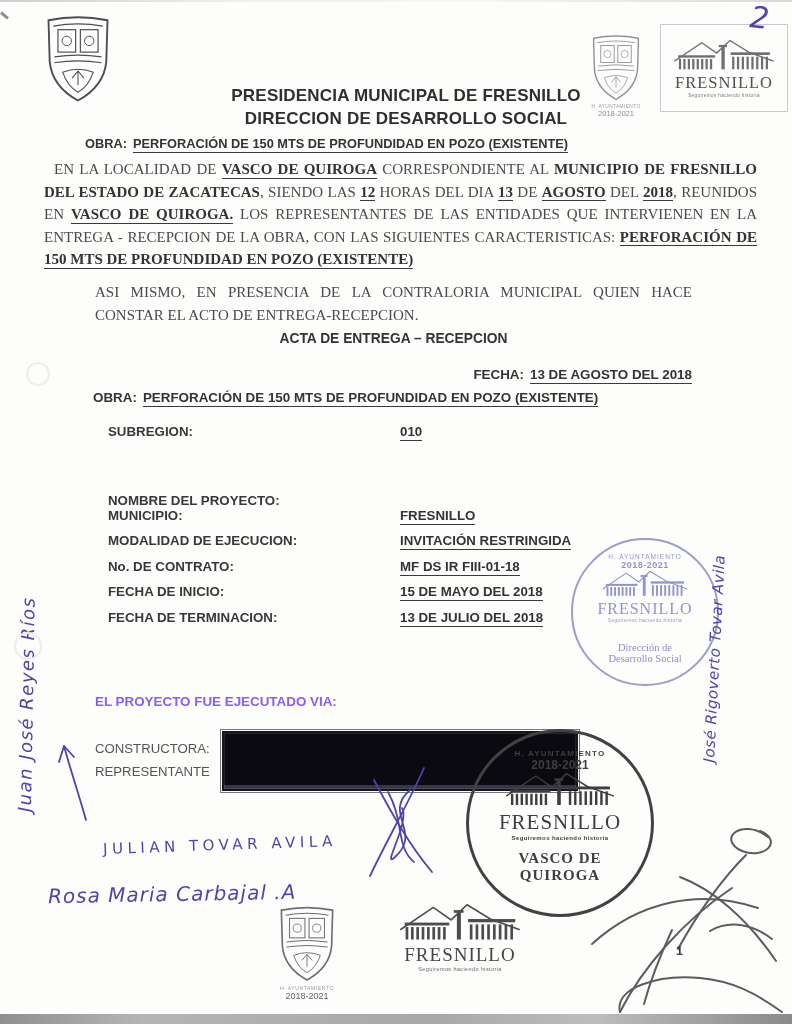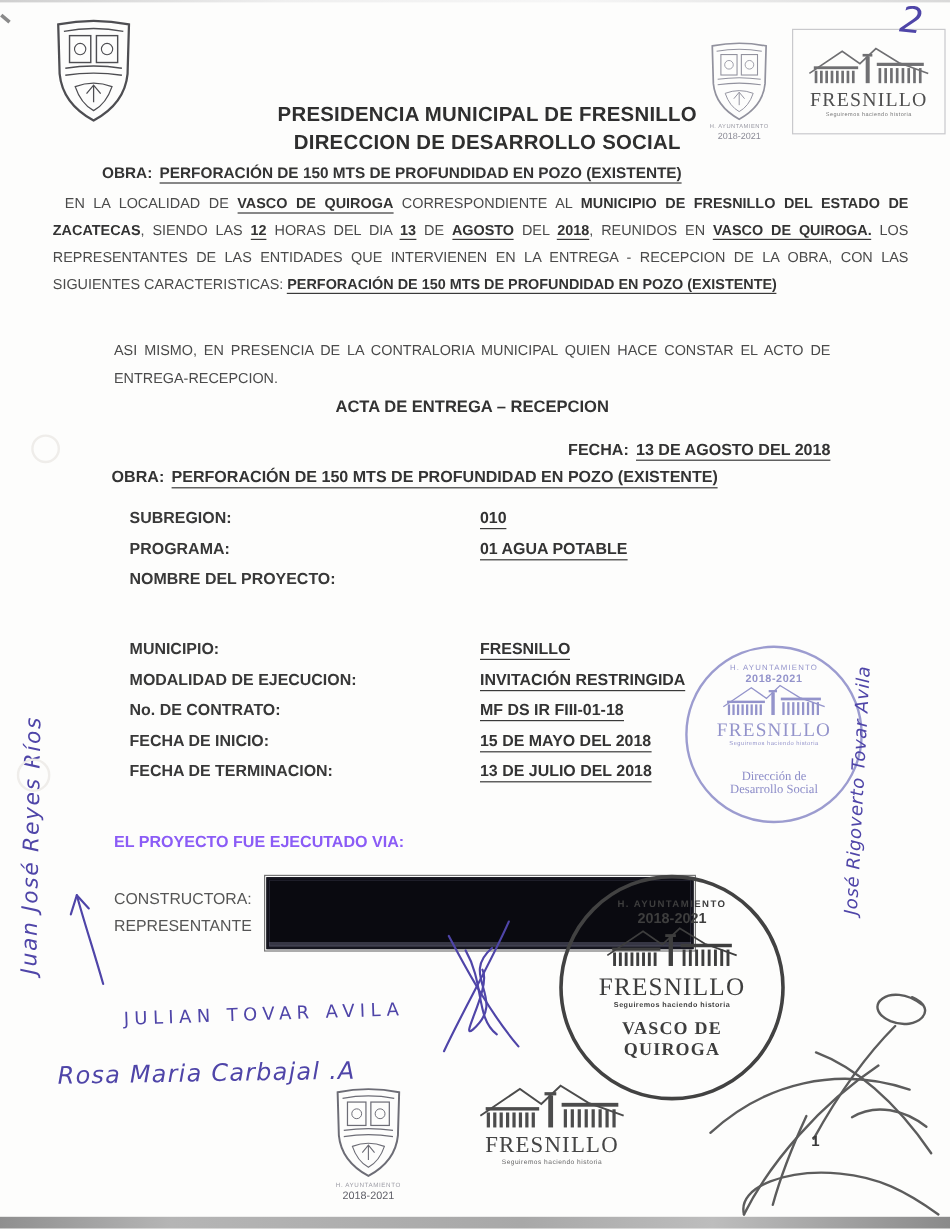--- a/index.html
+++ b/index.html
@@ -4,34 +4,34 @@
 <style>
   html,body{margin:0;padding:0;background:#e8e8e8;}
   .page{position:relative;width:792px;height:1024px;background:#fdfdfc;overflow:hidden;
         font-family:"Liberation Sans",sans-serif;color:#3b3b3b;}
   .abs{position:absolute;}
 
   
   .title{left:0;right:0;top:84px;text-align:center;font-weight:bold;font-size:17px;
          line-height:23px;color:#2f2f2f;letter-spacing:.2px;transform:translateX(10px);}
   .obra-head{left:85px;top:136px;width:600px;font-size:12.8px;font-weight:bold;color:#333;}
-  .para{font-size:12px;line-height:22.6px;text-align:justify;color:#4a4a4a;}
+  .para{font-size:15px;line-height:22.6px;text-align:justify;color:#4a4a4a;font-family:Liberation Serif, serif;}
   .p1{left:44px;top:158px;width:713px;text-indent:10px;}
   .p2{left:95px;top:281px;width:597px;}
   .acta{left:95px;top:331px;width:597px;text-align:center;font-weight:bold;font-size:13.8px;color:#333;}
   .fecha{left:0;right:100px;top:367px;text-align:right;font-size:13.4px;font-weight:bold;color:#333;}
   .obra2{left:93px;top:390px;font-size:13.4px;font-weight:bold;color:#333;}
   .b{font-weight:bold;color:#333;}
   .u{border-bottom:1.5px solid #3a3a3a;padding-bottom:.5px;}
   .lbl{margin-right:6px;}
 
   
   .fields{left:108px;top:424px;width:552px;}
   .frow{display:flex;align-items:flex-start;height:25.5px;font-size:13.3px;}
-  .frow.tall{height:58px;align-items:flex-start;}
+  .frow.tall{height:58px;align-items:flex-end;}
   .flabel{flex:0 0 292px;font-weight:bold;color:#383838;}
   .fvalue{flex:1;}
   .uval{display:inline-block;font-weight:bold;color:#333;border-bottom:1.5px solid #3a3a3a;
         padding-bottom:1px;}
   .stack{display:flex;flex-direction:column;gap:6px;}
   .stack .uval{display:block;width:100%;}
   .stack .just{text-align:justify;text-align-last:justify;}
   .ejecutado{left:95px;top:694px;font-size:13.4px;font-weight:bold;color:#8b5cf6;}
   .constructora{left:95px;top:737px;font-size:13.2px;color:#555;line-height:23px;}
 
@@ -193,24 +193,20 @@
   </div>
   <div class="abs obra2">
     <span class="lbl">OBRA:</span><span class="u">PERFORACIÓN DE 150 MTS DE PROFUNDIDAD EN POZO (EXISTENTE)</span>
   </div>
 
   <div class="abs fields">
     <div class="frow">
       <span class="flabel">SUBREGION:</span>
       <span class="fvalue"><span class="uval">010</span></span>
     </div>
-    <div class="frow">
-      <span class="flabel">PROGRAMA:</span>
-      <span class="fvalue"><span class="uval">01 AGUA POTABLE</span></span>
-    </div>
     <div class="frow tall">
       <span class="flabel">NOMBRE DEL PROYECTO:</span>
     </div>
     <div class="frow">
       <span class="flabel">MUNICIPIO:</span>
       <span class="fvalue"><span class="uval">FRESNILLO</span></span>
     </div>
     <div class="frow">
       <span class="flabel">MODALIDAD DE EJECUCION:</span>
       <span class="fvalue"><span class="uval">INVITACIÓN RESTRINGIDA</span></span>

